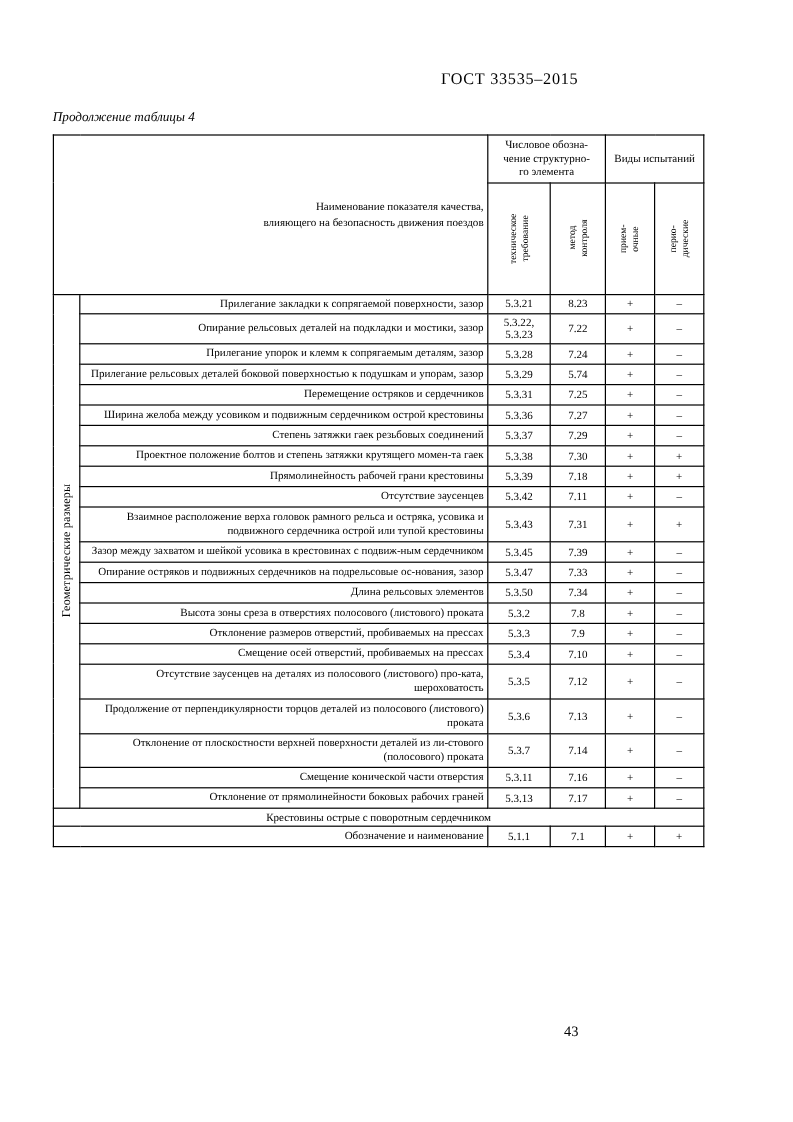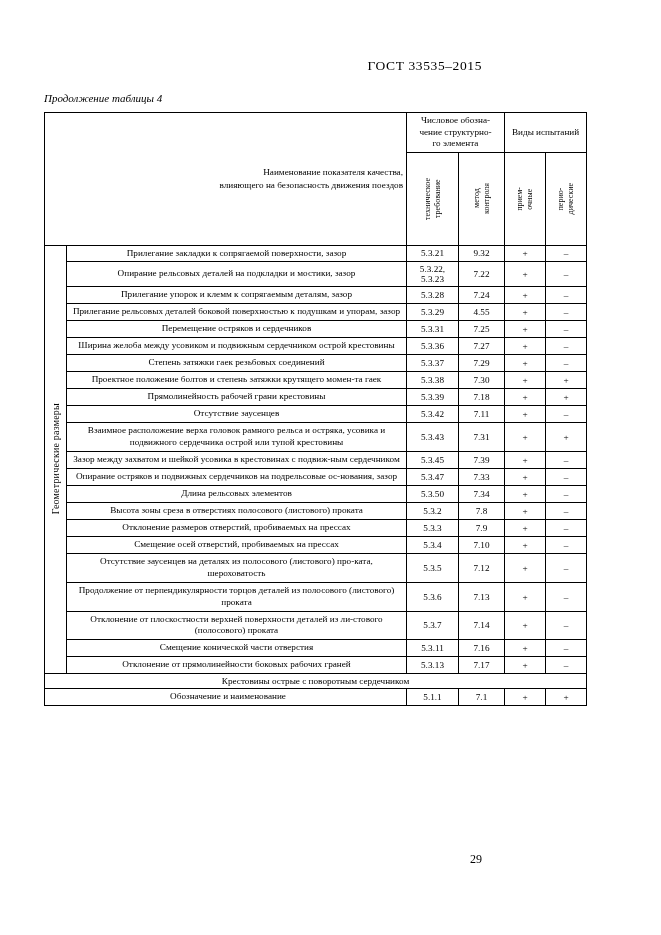--- a/index.html
+++ b/index.html
@@ -98,21 +98,21 @@
     white-space: nowrap;
     font-size: 10px;
     letter-spacing: 0.2px;
   }
   .side-cell {
     text-align: center;
     vertical-align: middle;
     padding: 0;
   }
   .row-name {
-    text-align: center;
+    text-align: right;
     padding-left: 8px;
     padding-right: 6px;
     line-height: 1.3;
     font-size: 9.3px;
   }
   .ctr {
     text-align: center;
     font-size: 9.3px;
   }
   .section-row td {
@@ -181,42 +181,42 @@
                 <span class="vert" id="h-t2">перио-<br>дические</span>
               </div>
           </th>
         </tr>
       </thead>
       <tbody id="tbody">
           <tr>
             <td class="side-cell" rowspan="22"><span class="vert-side">Геометрические размеры</span></td>
             <td class="row-name">Прилегание закладки к сопрягаемой поверхности, зазор</td>
             <td class="ctr">5.3.21</td>
-            <td class="ctr">9.32</td>
+            <td class="ctr">8.23</td>
             <td class="ctr">+</td>
             <td class="ctr">–</td>
           </tr>
           <tr>
             <td class="row-name">Опирание рельсовых деталей на подкладки и мостики, зазор</td>
             <td class="ctr">5.3.22,<br>5.3.23</td>
             <td class="ctr">7.22</td>
             <td class="ctr">+</td>
             <td class="ctr">–</td>
           </tr>
           <tr>
             <td class="row-name">Прилегание упорок и клемм к сопрягаемым деталям, зазор</td>
             <td class="ctr">5.3.28</td>
             <td class="ctr">7.24</td>
             <td class="ctr">+</td>
             <td class="ctr">–</td>
           </tr>
           <tr>
             <td class="row-name">Прилегание рельсовых деталей боковой поверхностью к подушкам и упорам, зазор</td>
             <td class="ctr">5.3.29</td>
-            <td class="ctr">4.55</td>
+            <td class="ctr">5.74</td>
             <td class="ctr">+</td>
             <td class="ctr">–</td>
           </tr>
           <tr>
             <td class="row-name">Перемещение остряков и сердечников</td>
             <td class="ctr">5.3.31</td>
             <td class="ctr">7.25</td>
             <td class="ctr">+</td>
             <td class="ctr">–</td>
           </tr>
@@ -346,14 +346,14 @@
             <td class="row-name" colspan="2">Обозначение и наименование</td>
             <td class="ctr">5.1.1</td>
             <td class="ctr">7.1</td>
             <td class="ctr">+</td>
             <td class="ctr">+</td>
           </tr>
         </tbody>
     </table>
   </div>
 
-  <div class="pagenum">29</div>
+  <div class="pagenum">43</div>
 </div>
 
 </body></html>

